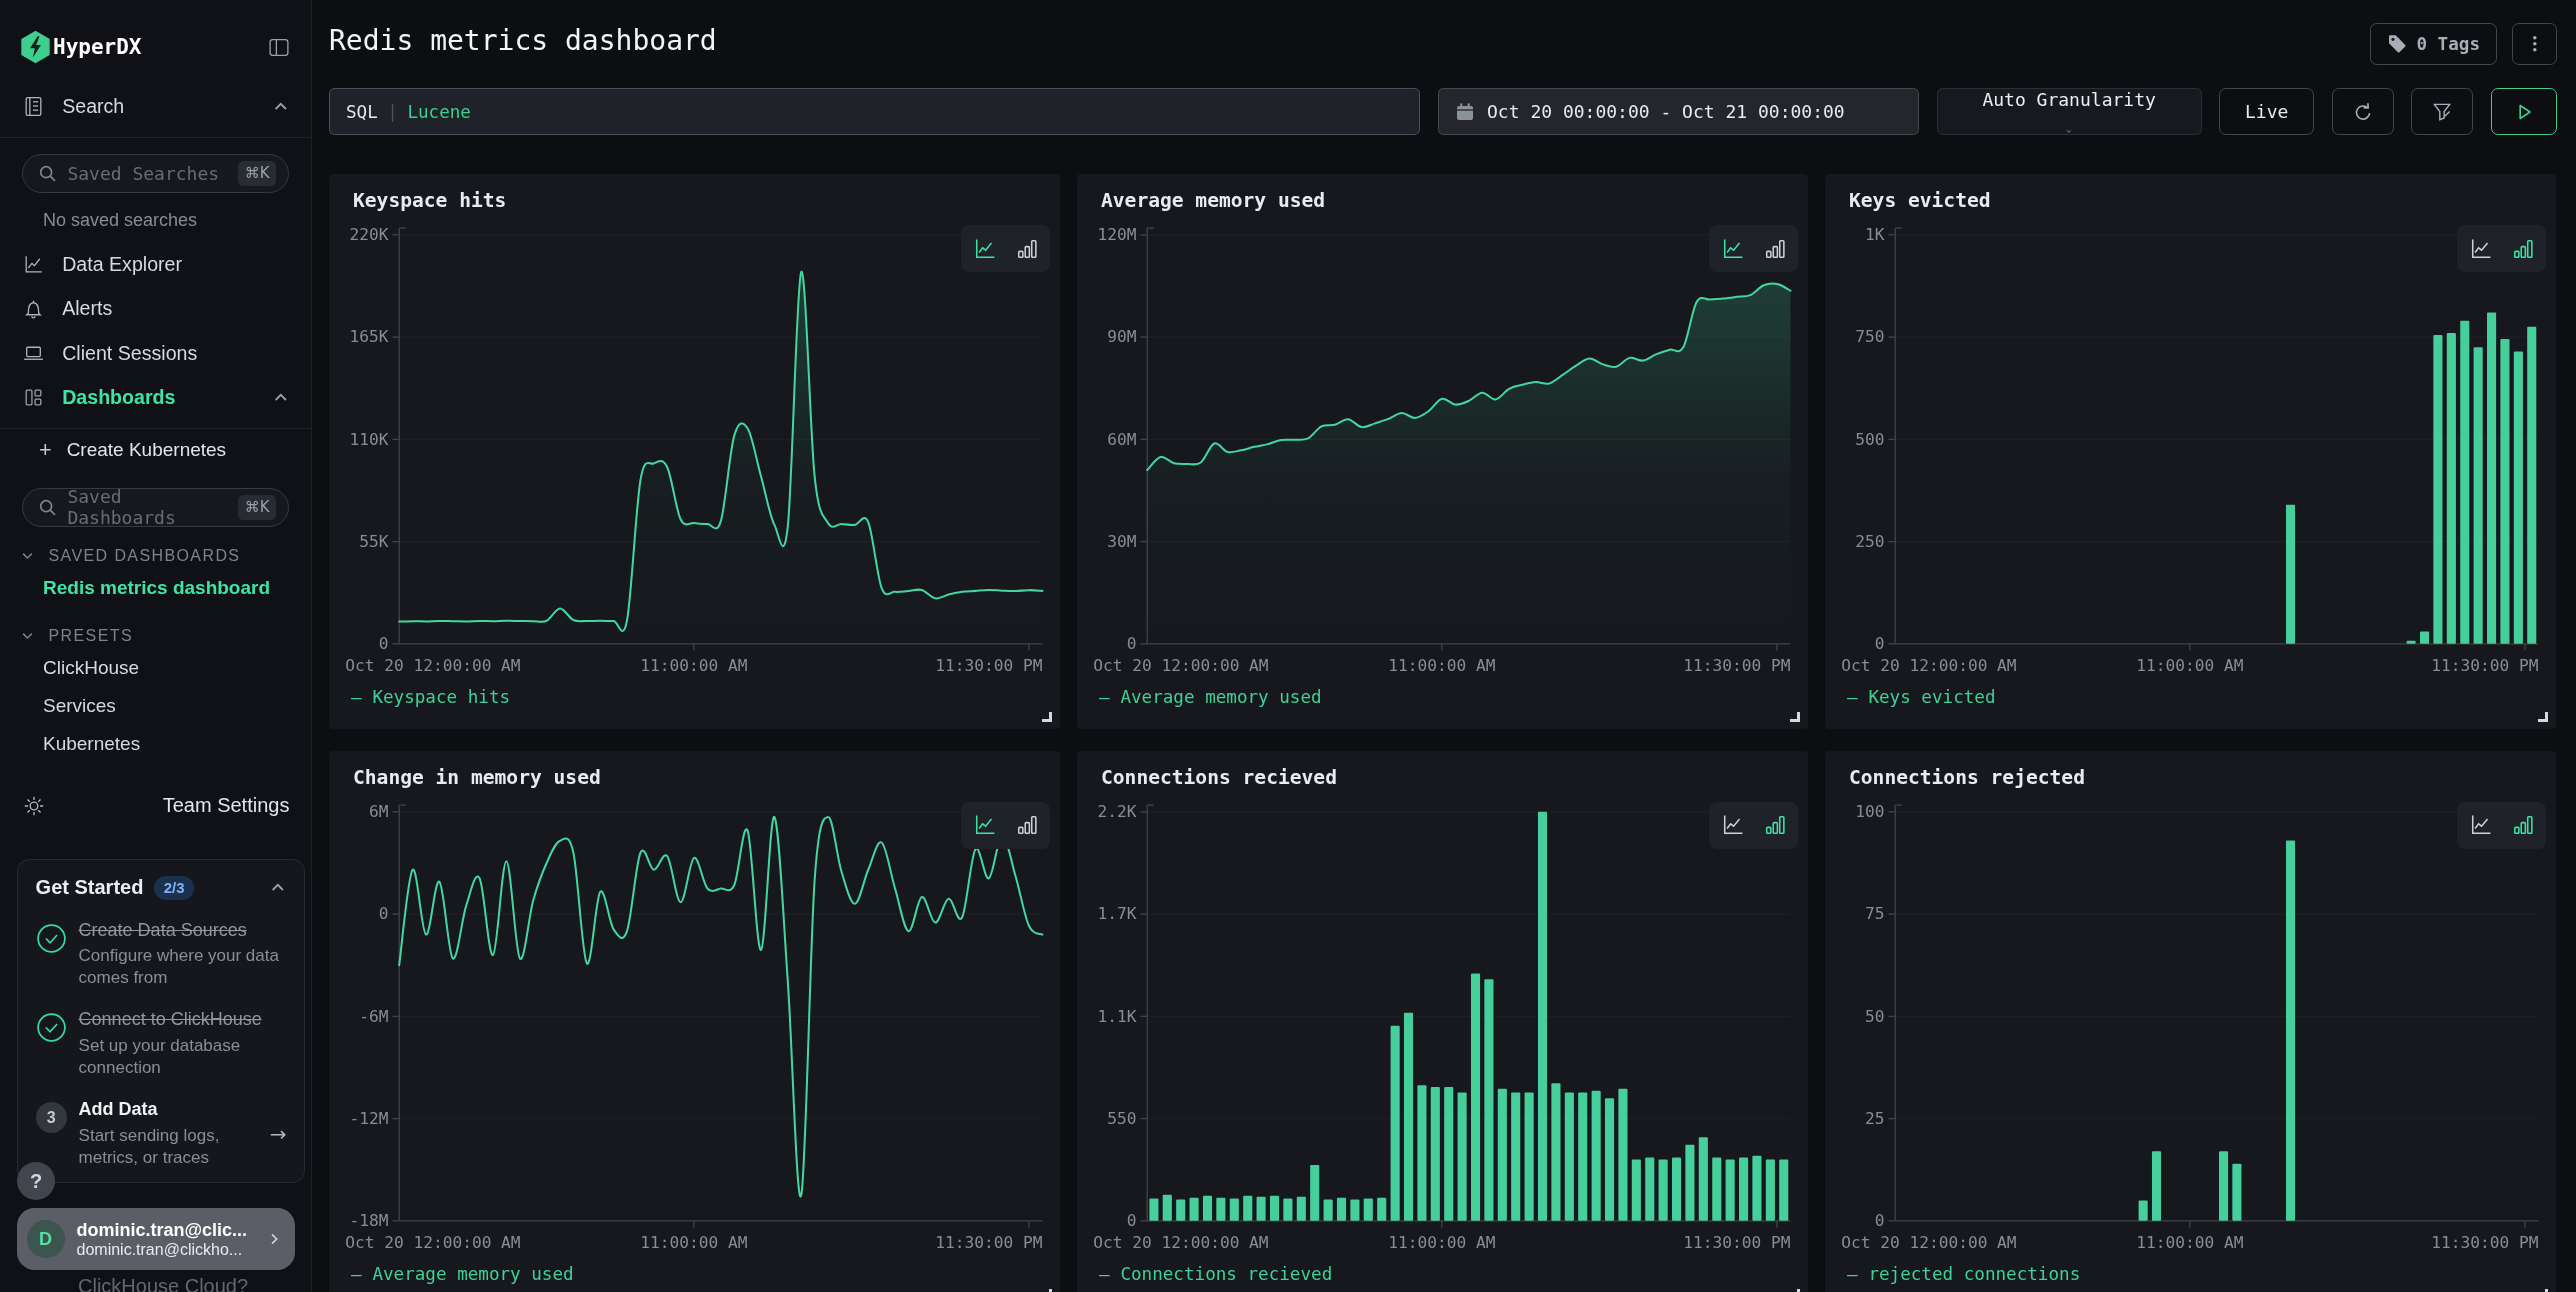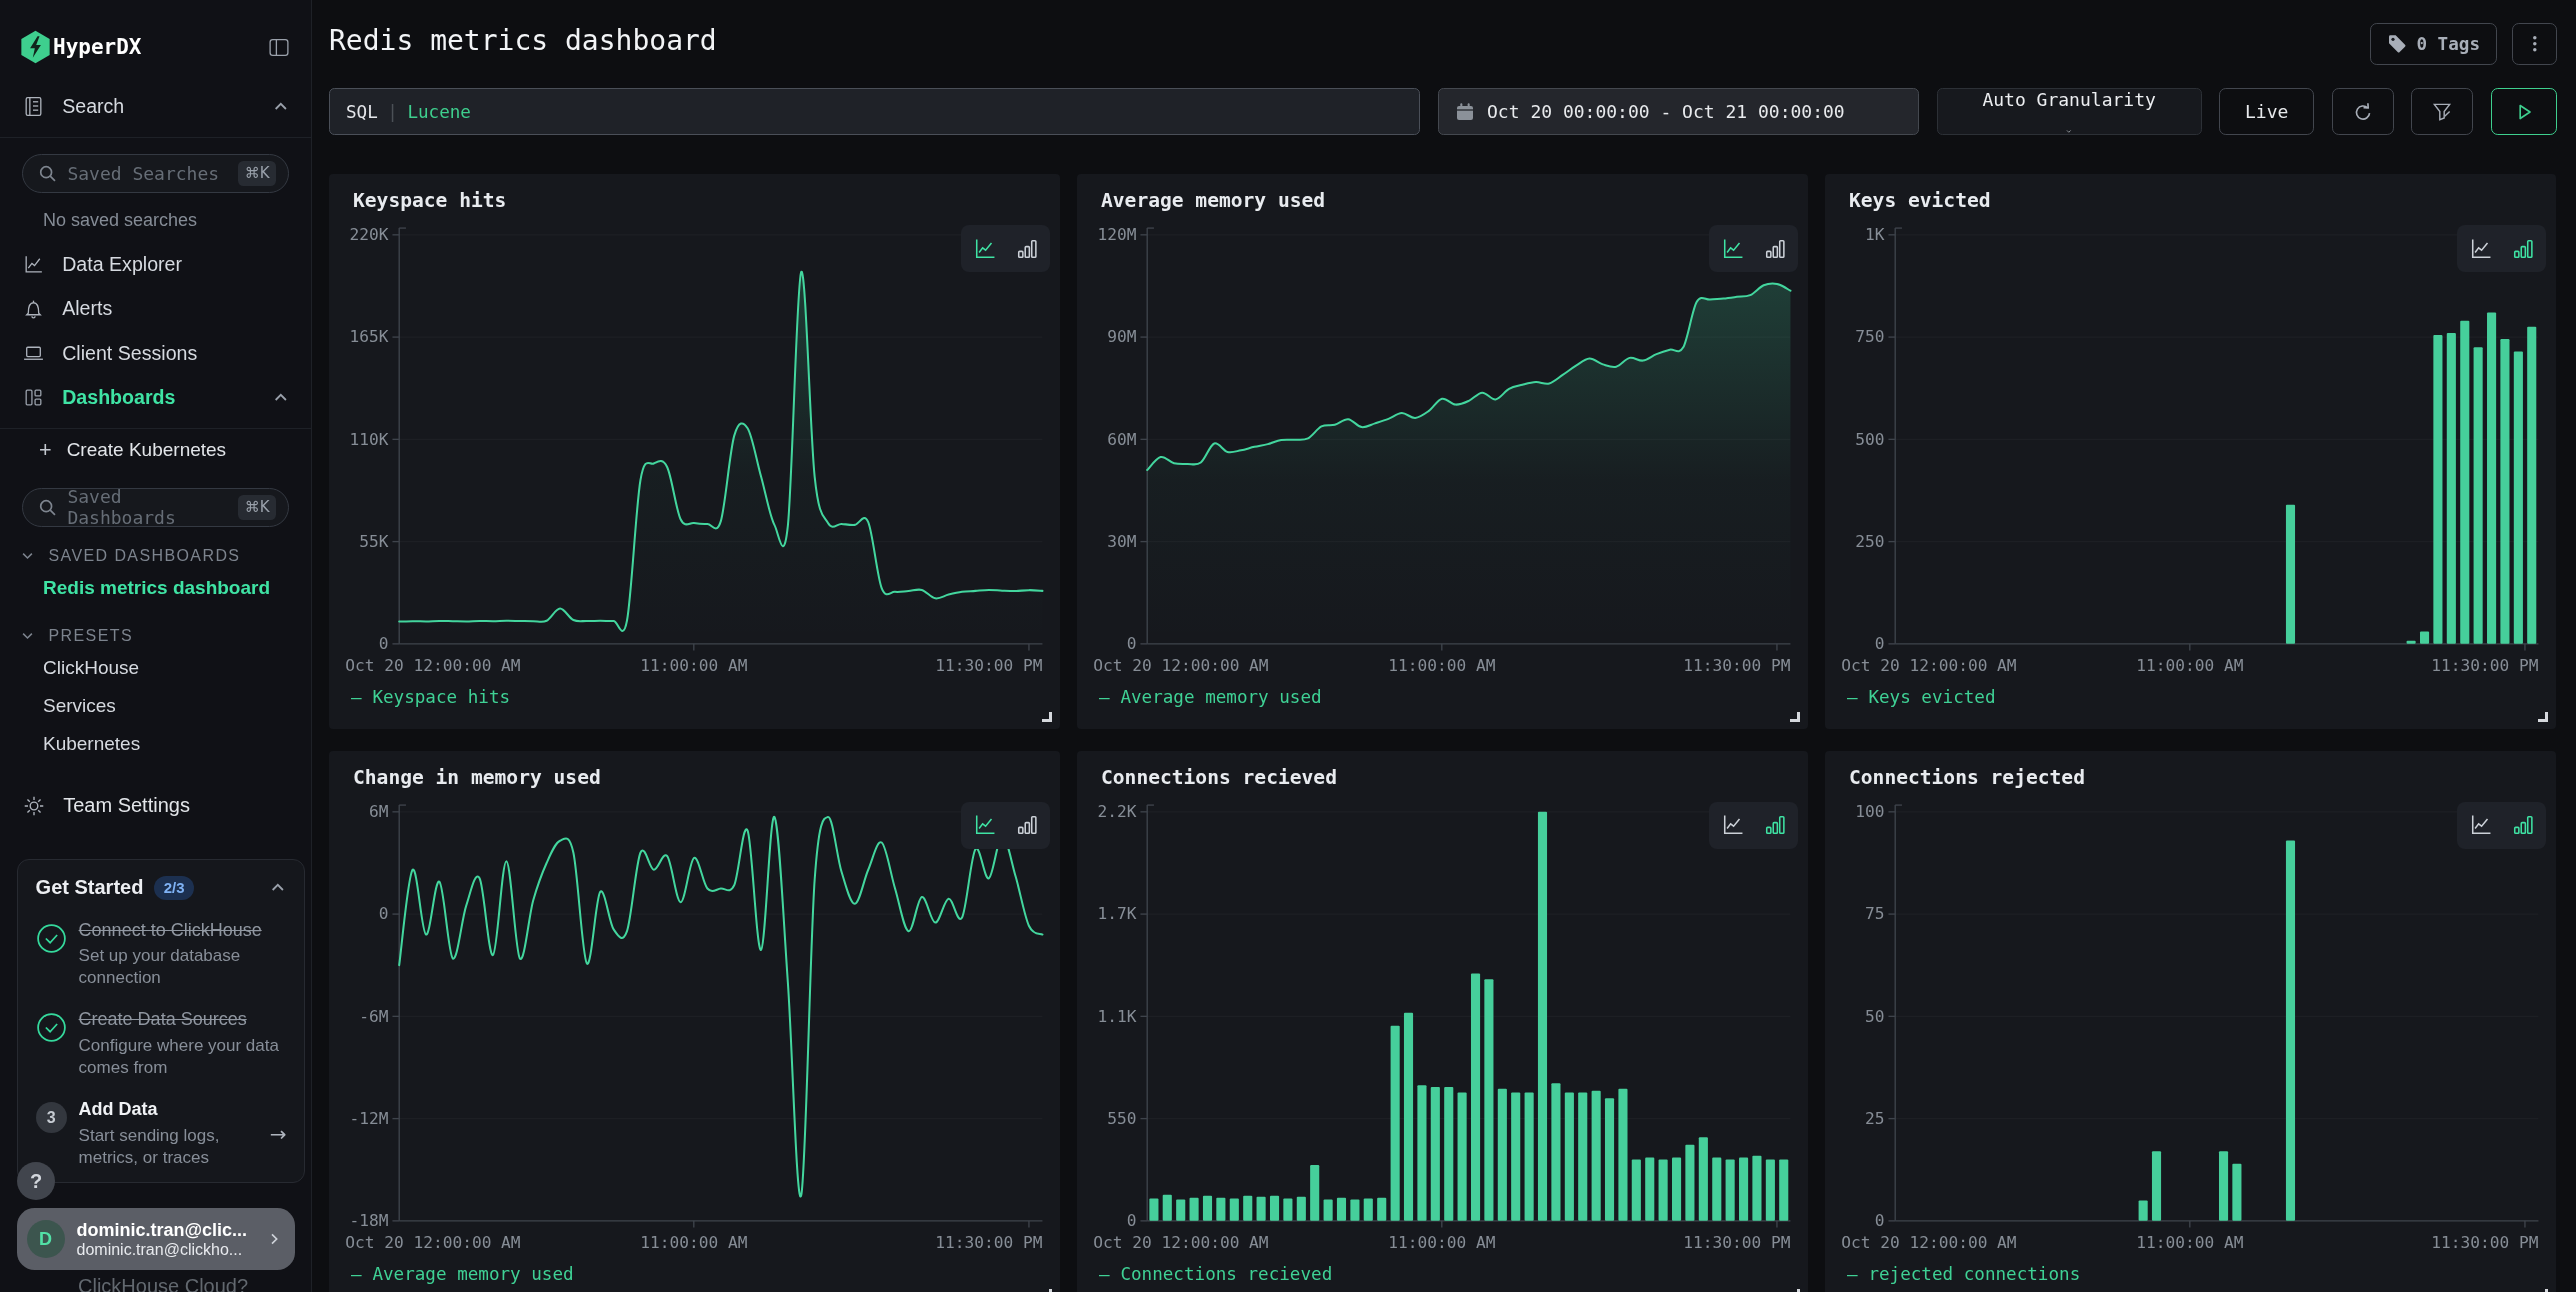--- a/index.html
+++ b/index.html
@@ -23,21 +23,21 @@
   .pill-search .micon { width:19px; height:19px; color:#7e858f; margin-right:10.8px; flex:0 0 auto;}
   .pill-search .ph { font-family:"DejaVu Sans Mono", monospace; font-size:18px; color:#666d76; flex:1; }
   .kbd { font-family:"DejaVu Sans", sans-serif; background:#272b32; color:#9aa1ab; border-radius:5.4px; font-size:15px; padding:3.4px 6.8px; }
   .muted-note { color:#858c96; font-size:18px; padding:17.6px 0 2.7px 43px; }
   .create-row { display:flex; align-items:center; height:43px; padding:0 21.6px 0 39px; font-size:19px; color:#e2e5e9; cursor:pointer; }
   .create-row .plus { font-size:21.6px; color:#c3c8cf; margin-right:15px; }
   .sect-head { display:flex; align-items:center; padding:20px 21.6px 4px 43px; color:#7c838d; font-size:16px; letter-spacing:1.4px; cursor:pointer; }
   .sect-head .chev { width:15px; height:15px; margin-right:13.5px; margin-left:-23px; color:#7c838d; }
   .sect-item { padding:8px 21.6px 8px 43px; font-size:19px; color:#d6dae0; cursor:pointer; }
   .sect-item.active { color:#3fe3a4; font-weight:bold; }
-  .team-row { display:flex; align-items:center; padding:31px 21.6px 0 21.6px; font-size:20px; color:#e2e5e9; cursor:pointer; }
+  .team-row { display:flex; align-items:center; padding:31px 21.6px 0 21.6px; font-size:20px; color:#e2e5e9; cursor:pointer;justify-content:space-between; }
   .team-row .nicon { width:24px; height:24px; margin-right:17.6px; color:#aeb4bd; }
 
   .gs-card { position:absolute; left:17px; top:859px; width:288px; background:#15171c; border:1.4px solid #272a31; border-radius:12px; padding:16px 17.6px 13.5px 17.6px; z-index:3; }
   .gs-head { display:flex; align-items:center; }
   .gs-title { font-size:20px; font-weight:bold; color:#eceef2; }
   .gs-badge { background:#1c3050; color:#7fb2f4; font-size:15px; font-weight:bold; border-radius:675px; padding:3.4px 9.5px; margin-left:10.8px; }
   .gs-head .chev { margin-left:auto; width:17.6px; height:17.6px; color:#9aa1ab; cursor:pointer; }
   .gs-item { display:flex; margin-top:19px; cursor:pointer; }
   .gs-ic { width:43px; flex:0 0 auto; padding-top:4px; }
   .gs-body { flex:1; }
@@ -215,32 +215,32 @@
       <svg class="chev" viewBox="0 0 24 24" fill="none" stroke="currentColor" stroke-width="2.5">
           <polyline points="5 15 12 8 19 15"></polyline>
         </svg>
     </div>
     <div class="gs-item">
       <div class="gs-ic"><svg class="check-circle" viewBox="0 0 44 44" fill="none" stroke="currentColor" stroke-width="2.5">
             <circle cx="22" cy="22" r="19"></circle>
             <polyline points="14 22 20 28 30 17"></polyline>
           </svg></div>
       <div class="gs-body">
-        <div class="gs-it done">Connect to ClickHouse</div>
-        <div class="gs-desc">Set up your database connection</div>
+        <div class="gs-it done">Create Data Sources</div>
+        <div class="gs-desc">Configure where your data comes from</div>
       </div>
     </div>
     <div class="gs-item">
       <div class="gs-ic"><svg class="check-circle" viewBox="0 0 44 44" fill="none" stroke="currentColor" stroke-width="2.5">
             <circle cx="22" cy="22" r="19"></circle>
             <polyline points="14 22 20 28 30 17"></polyline>
           </svg></div>
       <div class="gs-body">
-        <div class="gs-it done">Create Data Sources</div>
-        <div class="gs-desc">Configure where your data comes from</div>
+        <div class="gs-it done">Connect to ClickHouse</div>
+        <div class="gs-desc">Set up your database connection</div>
       </div>
     </div>
     <div class="gs-item">
       <div class="gs-ic">
           <div class="step-circle">3</div>
         </div>
       <div class="gs-body">
         <div class="gs-it todo">Add Data</div>
         <div class="gs-desc">Start sending logs, metrics, or traces</div>
       </div>

